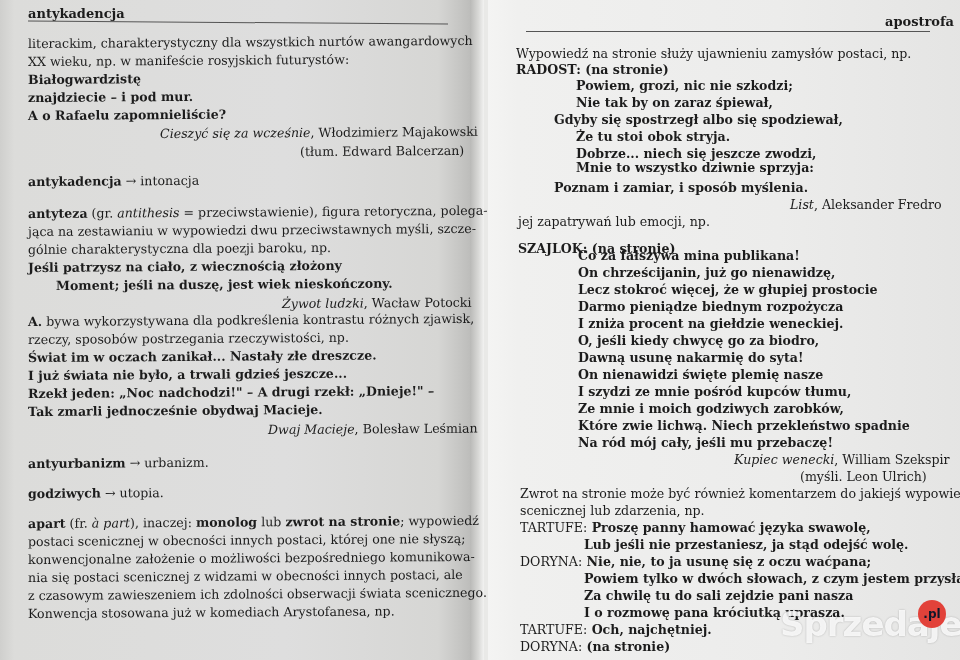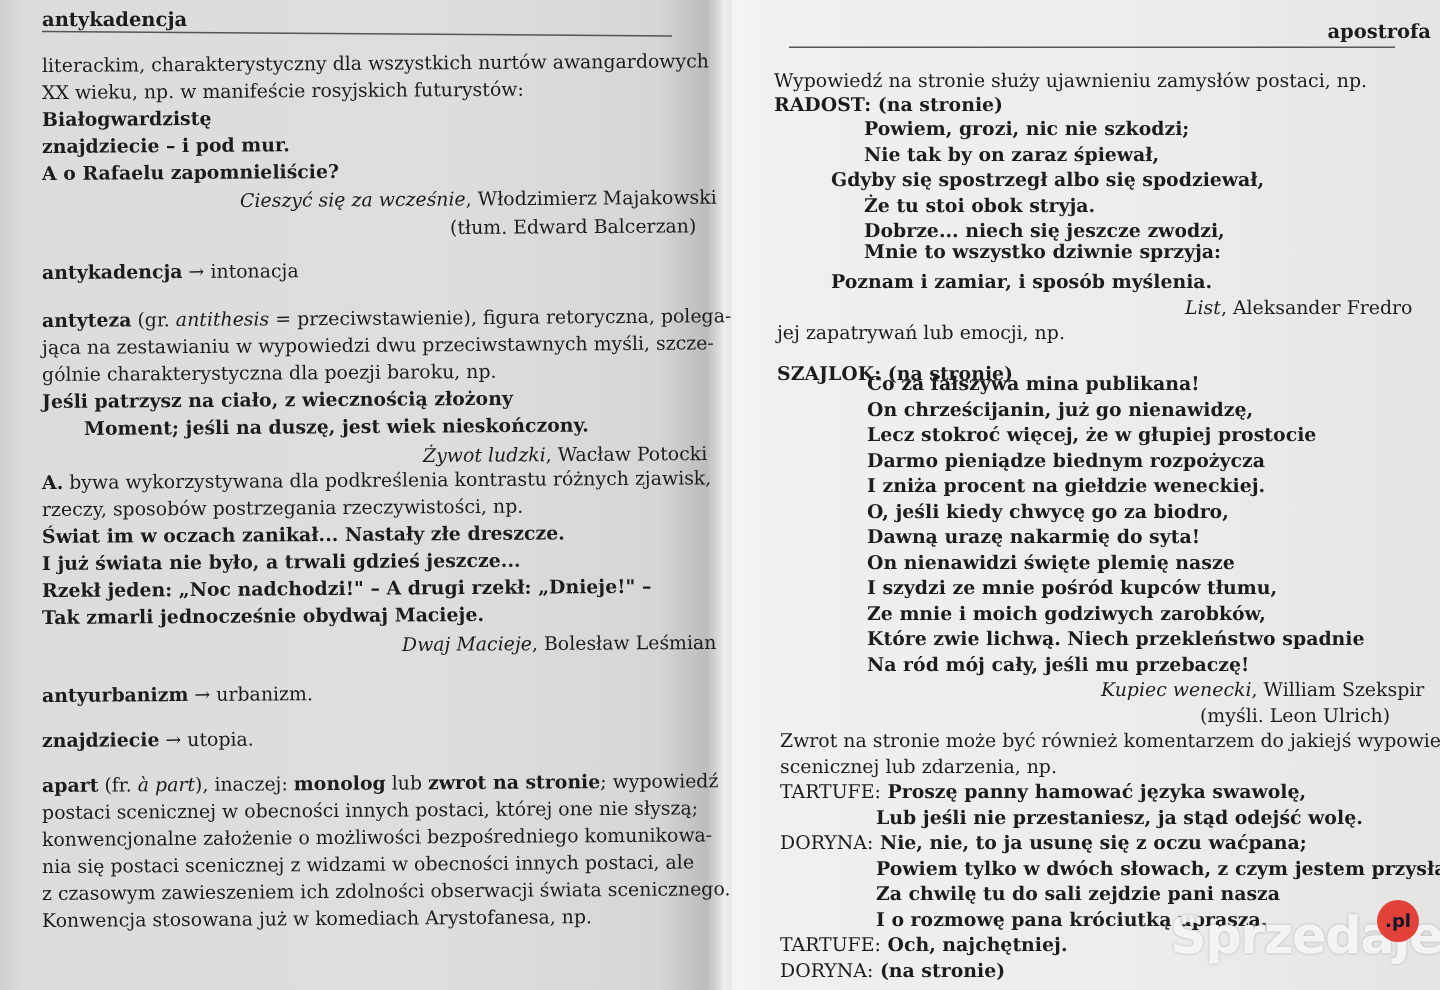--- a/index.html
+++ b/index.html
@@ -68,21 +68,21 @@
     <div class="line" style="left: 56px; top: 278px; transform: rotate(-0.4deg); transform-origin: left center;"><span class="b">Moment; jeśli na duszę, jest wiek nieskończony.</span></div>
     <div class="line" style="left: 282px; top: 296px; transform: rotate(-0.4deg); transform-origin: left center;"><span class="i">Żywot ludzki</span><span>, Wacław Potocki</span></div>
     <div class="line" style="left: 28px; top: 314px; transform: rotate(-0.4deg); transform-origin: left center;"><span class="b">A.</span><span> bywa wykorzystywana dla podkreślenia kontrastu różnych zjawisk,</span></div>
     <div class="line" style="left: 28px; top: 332px; transform: rotate(-0.4deg); transform-origin: left center;"><span>rzeczy, sposobów postrzegania rzeczywistości, np.</span></div>
     <div class="line" style="left: 28px; top: 350px; transform: rotate(-0.4deg); transform-origin: left center;"><span class="b">Świat im w oczach zanikał... Nastały złe dreszcze.</span></div>
     <div class="line" style="left: 28px; top: 368px; transform: rotate(-0.4deg); transform-origin: left center;"><span class="b">I już świata nie było, a trwali gdzieś jeszcze...</span></div>
     <div class="line" style="left: 28px; top: 386px; transform: rotate(-0.4deg); transform-origin: left center;"><span class="b">Rzekł jeden: „Noc nadchodzi!" – A drugi rzekł: „Dnieje!" –</span></div>
     <div class="line" style="left: 28px; top: 404px; transform: rotate(-0.4deg); transform-origin: left center;"><span class="b">Tak zmarli jednocześnie obydwaj Macieje.</span></div>
     <div class="line" style="left: 268px; top: 422px; transform: rotate(-0.4deg); transform-origin: left center;"><span class="i">Dwaj Macieje</span><span>, Bolesław Leśmian</span></div>
     <div class="line" style="left: 28px; top: 456px; transform: rotate(-0.4deg); transform-origin: left center;"><span class="b">antyurbanizm</span><span> → urbanizm.</span></div>
-    <div class="line" style="left: 28px; top: 486px; transform: rotate(-0.4deg); transform-origin: left center;"><span class="b">znajdziecie</span><span> → utopia.</span></div>
+    <div class="line" style="left: 28px; top: 486px; transform: rotate(-0.4deg); transform-origin: left center;"><span class="b">godziwych</span><span> → utopia.</span></div>
     <div class="line" style="left: 28px; top: 516px; transform: rotate(-0.4deg); transform-origin: left center;"><span class="b">apart</span><span> (fr. </span><span class="i">à part</span><span>), inaczej: </span><span class="b">monolog</span><span> lub </span><span class="b">zwrot na stronie</span><span>; wypowiedź</span></div>
     <div class="line" style="left: 28px; top: 534px; transform: rotate(-0.4deg); transform-origin: left center;"><span>postaci scenicznej w obecności innych postaci, której one nie słyszą;</span></div>
     <div class="line" style="left: 28px; top: 552px; transform: rotate(-0.4deg); transform-origin: left center;"><span>konwencjonalne założenie o możliwości bezpośredniego komunikowa-</span></div>
     <div class="line" style="left: 28px; top: 570px; transform: rotate(-0.4deg); transform-origin: left center;"><span>nia się postaci scenicznej z widzami w obecności innych postaci, ale</span></div>
     <div class="line" style="left: 28px; top: 588px; transform: rotate(-0.4deg); transform-origin: left center;"><span>z czasowym zawieszeniem ich zdolności obserwacji świata scenicznego.</span></div>
     <div class="line" style="left: 28px; top: 606px; transform: rotate(-0.4deg); transform-origin: left center;"><span>Konwencja stosowana już w komediach Arystofanesa, np.</span></div>
   </div>
 <div id="right-body">
     <div class="line" style="left: 516px; top: 46px;"><span>Wypowiedź na stronie służy ujawnieniu zamysłów postaci, np.</span></div>
     <div class="line" style="left: 516px; top: 62px;"><span class="b">RADOST:</span><span class="b"> (na stronie)</span></div>
@@ -95,21 +95,21 @@
     <div class="line" style="left: 554px; top: 180px;"><span class="b">Poznam i zamiar, i sposób myślenia.</span></div>
     <div class="line" style="left: 790px; top: 197px;"><span class="i">List</span><span>, Aleksander Fredro</span></div>
     <div class="line" style="left: 518px; top: 214px;"><span>jej zapatrywań lub emocji, np.</span></div>
     <div class="line" style="left: 518px; top: 231px; margin-top: 10px;"><span class="b">SZAJLOK:</span><span class="b"> (na stronie)</span></div>
     <div class="line" style="left: 578px; top: 248px;"><span class="b">Co za fałszywa mina publikana!</span></div>
     <div class="line" style="left: 578px; top: 265px;"><span class="b">On chrześcijanin, już go nienawidzę,</span></div>
     <div class="line" style="left: 578px; top: 282px;"><span class="b">Lecz stokroć więcej, że w głupiej prostocie</span></div>
     <div class="line" style="left: 578px; top: 299px;"><span class="b">Darmo pieniądze biednym rozpożycza</span></div>
     <div class="line" style="left: 578px; top: 316px;"><span class="b">I zniża procent na giełdzie weneckiej.</span></div>
     <div class="line" style="left: 578px; top: 333px;"><span class="b">O, jeśli kiedy chwycę go za biodro,</span></div>
-    <div class="line" style="left: 578px; top: 350px;"><span class="b">Dawną urazę nakarmię do syta!</span></div>
+    <div class="line" style="left: 578px; top: 350px;"><span class="b">Dawną usunę nakarmię do syta!</span></div>
     <div class="line" style="left: 578px; top: 367px;"><span class="b">On nienawidzi święte plemię nasze</span></div>
     <div class="line" style="left: 578px; top: 384px;"><span class="b">I szydzi ze mnie pośród kupców tłumu,</span></div>
     <div class="line" style="left: 578px; top: 401px;"><span class="b">Ze mnie i moich godziwych zarobków,</span></div>
     <div class="line" style="left: 578px; top: 418px;"><span class="b">Które zwie lichwą. Niech przekleństwo spadnie</span></div>
     <div class="line" style="left: 578px; top: 435px;"><span class="b">Na ród mój cały, jeśli mu przebaczę!</span></div>
     <div class="line" style="left: 734px; top: 452px;"><span class="i">Kupiec wenecki</span><span>, William Szekspir</span></div>
     <div class="line" style="left: 800px; top: 469px;"><span>(myśli. Leon Ulrich)</span></div>
     <div class="line" style="left: 520px; top: 486px;"><span>Zwrot na stronie może być również komentarzem do jakiejś wypowiedzi</span></div>
     <div class="line" style="left: 520px; top: 503px;"><span>scenicznej lub zdarzenia, np.</span></div>
     <div class="line" style="left: 520px; top: 520px;"><span>TARTUFE:</span><span class="b"> Proszę panny hamować języka swawolę,</span></div>

